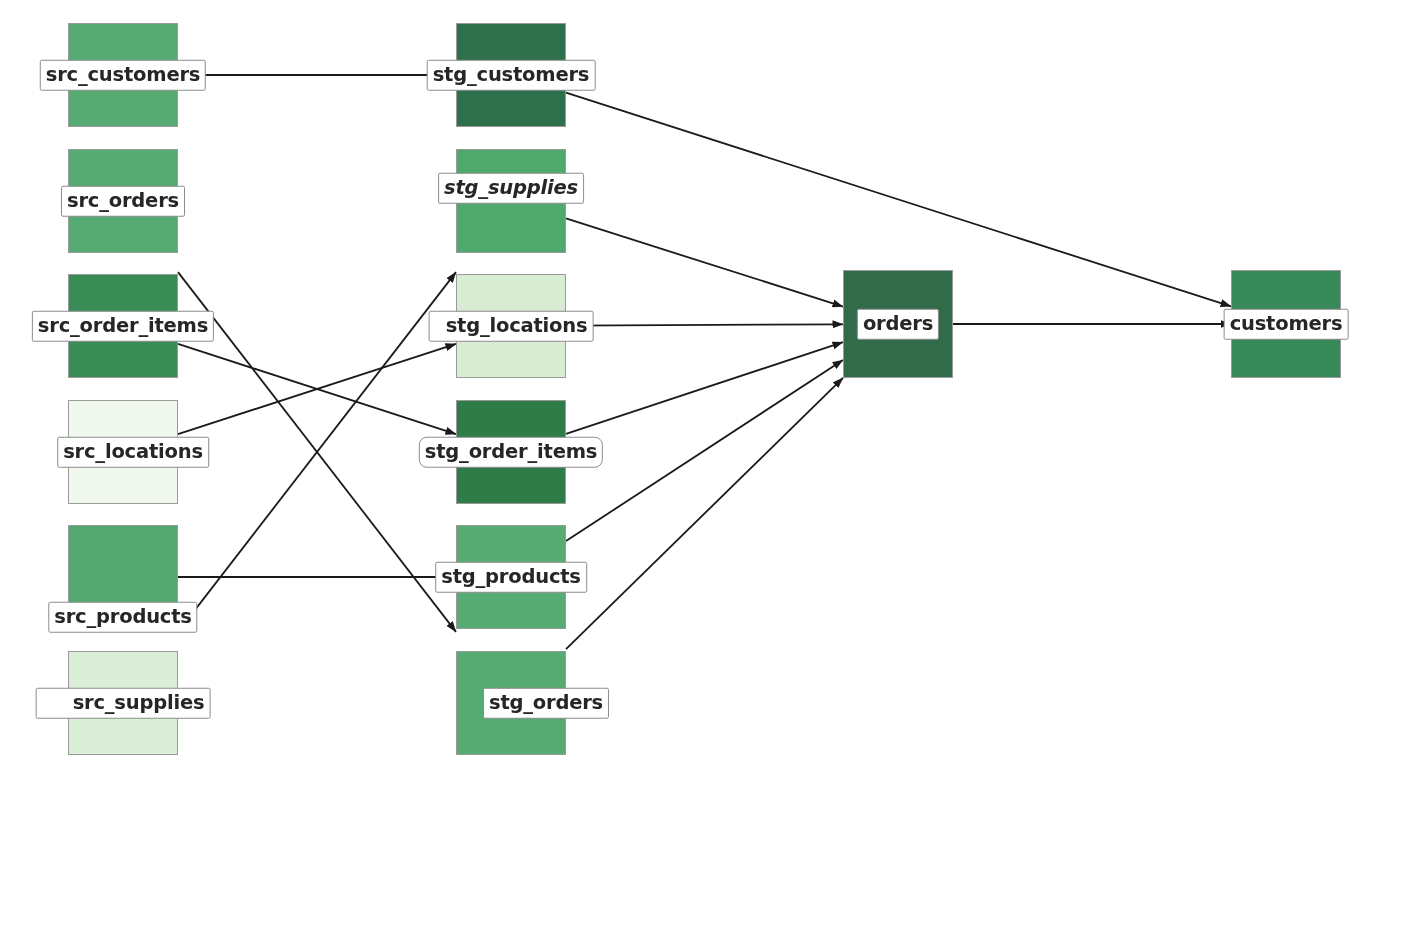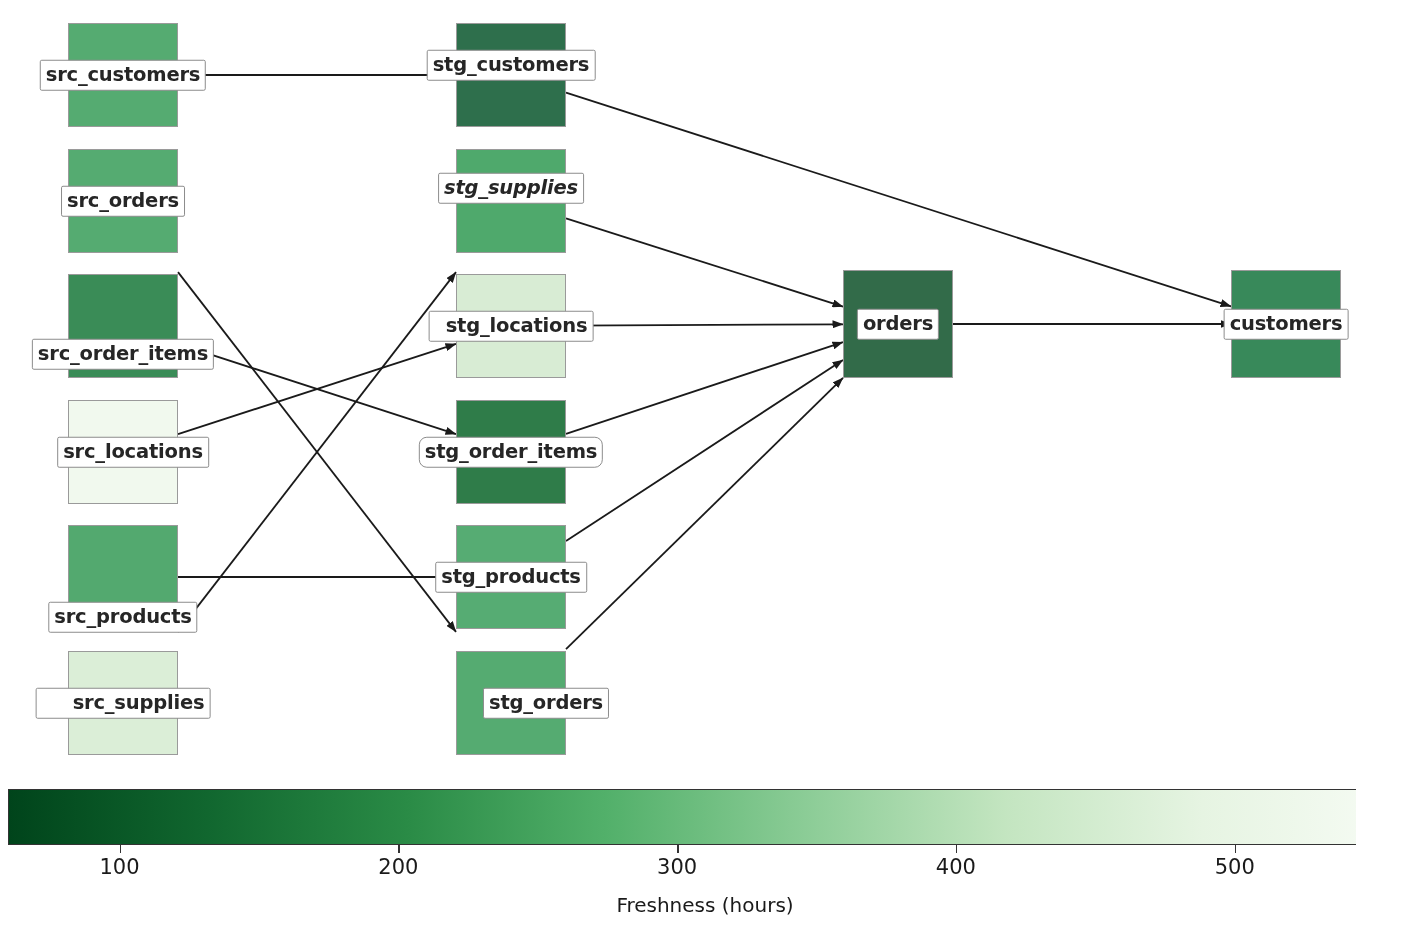--- a/index.html
+++ b/index.html
@@ -113,56 +113,40 @@
         <line x1="953" y1="324" x2="1231" y2="324" stroke="#1a1a1a" stroke-width="1.8" marker-end="url(#arrowhead)"></line>
       </g>
   </svg>
 
   <div id="nodes-layer">
       <div class="node-rect" style="left: 68px; top: 23px; width: 110px; height: 104px; background: rgb(85, 171, 113);"></div>
       <div class="node-label" style="left: 123px; top: 75px;">src_customers</div>
       <div class="node-rect" style="left: 68px; top: 149px; width: 110px; height: 104px; background: rgb(85, 171, 113);"></div>
       <div class="node-label" style="left: 123px; top: 201px;">src_orders</div>
       <div class="node-rect" style="left: 68px; top: 274px; width: 110px; height: 104px; background: rgb(58, 140, 87);"></div>
-      <div class="node-label" style="left: 123px; top: 326px; margin-top: 28px;">src_order_items</div>
+      <div class="node-label" style="left: 123px; top: 326px;">src_order_items</div>
       <div class="node-rect" style="left: 68px; top: 400px; width: 110px; height: 104px; background: rgb(241, 249, 238);"></div>
       <div class="node-label" style="left: 133px; top: 452px;">src_locations</div>
       <div class="node-rect" style="left: 68px; top: 525px; width: 110px; height: 104px; background: rgb(83, 169, 111);"></div>
       <div class="node-label" style="left: 123px; top: 577px; margin-top: 40px;">src_products</div>
       <div class="node-rect" style="left: 68px; top: 651px; width: 110px; height: 104px; background: rgb(219, 238, 215);"></div>
       <div class="node-label" style="left: 123px; top: 703px; padding-left: 36px;">src_supplies</div>
       <div class="node-rect" style="left: 456px; top: 23px; width: 110px; height: 104px; background: rgb(46, 111, 76);"></div>
-      <div class="node-label" style="left: 511px; top: 65px;">stg_customers</div>
+      <div class="node-label" style="left: 511px; top: 75px;">stg_customers</div>
       <div class="node-rect" style="left: 456px; top: 149px; width: 110px; height: 104px; background: rgb(79, 169, 108);"></div>
       <div class="node-label" style="left: 511px; top: 188px; font-style: italic;">stg_supplies</div>
       <div class="node-rect" style="left: 456px; top: 274px; width: 110px; height: 104px; background: rgb(216, 236, 212);"></div>
       <div class="node-label" style="left: 511px; top: 326px; padding-left: 16px;">stg_locations</div>
       <div class="node-rect" style="left: 456px; top: 400px; width: 110px; height: 104px; background: rgb(47, 124, 73);"></div>
       <div class="node-label" style="left: 511px; top: 452px; border-radius: 8px;">stg_order_items</div>
       <div class="node-rect" style="left: 456px; top: 525px; width: 110px; height: 104px; background: rgb(86, 172, 115);"></div>
       <div class="node-label" style="left: 511px; top: 577px;">stg_products</div>
       <div class="node-rect" style="left: 456px; top: 651px; width: 110px; height: 104px; background: rgb(85, 171, 113);"></div>
       <div class="node-label" style="left: 511px; top: 703px; margin-left: 35px;">stg_orders</div>
       <div class="node-rect" style="left: 843px; top: 270px; width: 110px; height: 108px; background: rgb(50, 107, 73);"></div>
       <div class="node-label" style="left: 898px; top: 324px;">orders</div>
       <div class="node-rect" style="left: 1231px; top: 270px; width: 110px; height: 108px; background: rgb(56, 137, 90);"></div>
       <div class="node-label" style="left: 1286px; top: 324px;">customers</div>
     </div>
 
-  <div id="colorbar-wrap">
-    <div id="colorbar-bar" style="background: linear-gradient(to right, rgb(0, 68, 27), rgb(17, 103, 47), rgb(42, 139, 70), rgb(82, 176, 106), rgb(139, 204, 150), rgb(195, 229, 192), rgb(230, 244, 226), rgb(247, 252, 245));"></div>
-    <div id="colorbar-ticks">
-        <div class="cb-tick" style="left: 111.52px;"></div>
-        <div class="cb-ticklabel" style="left: 111.52px;">100</div>
-        <div class="cb-tick" style="left: 390.32px;"></div>
-        <div class="cb-ticklabel" style="left: 390.32px;">200</div>
-        <div class="cb-tick" style="left: 669.12px;"></div>
-        <div class="cb-ticklabel" style="left: 669.12px;">300</div>
-        <div class="cb-tick" style="left: 947.92px;"></div>
-        <div class="cb-ticklabel" style="left: 947.92px;">400</div>
-        <div class="cb-tick" style="left: 1226.72px;"></div>
-        <div class="cb-ticklabel" style="left: 1226.72px;">500</div>
-      </div>
-  </div>
 
-  <div id="colorbar-axis-label">Freshness (hours)</div>
 
 </div>
 
 </body></html>

